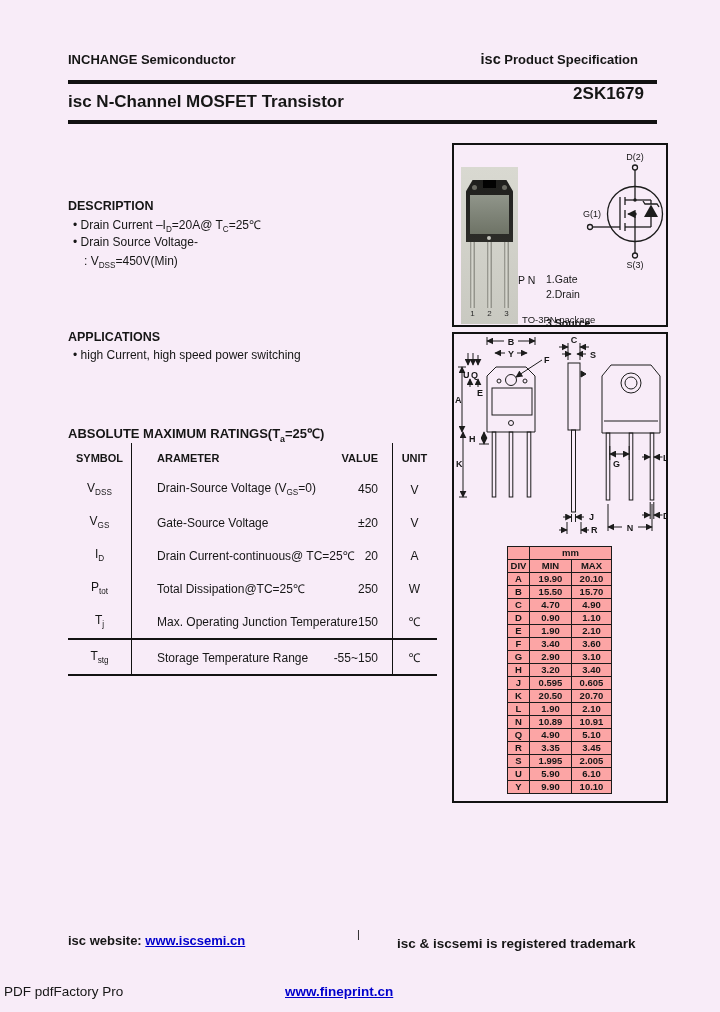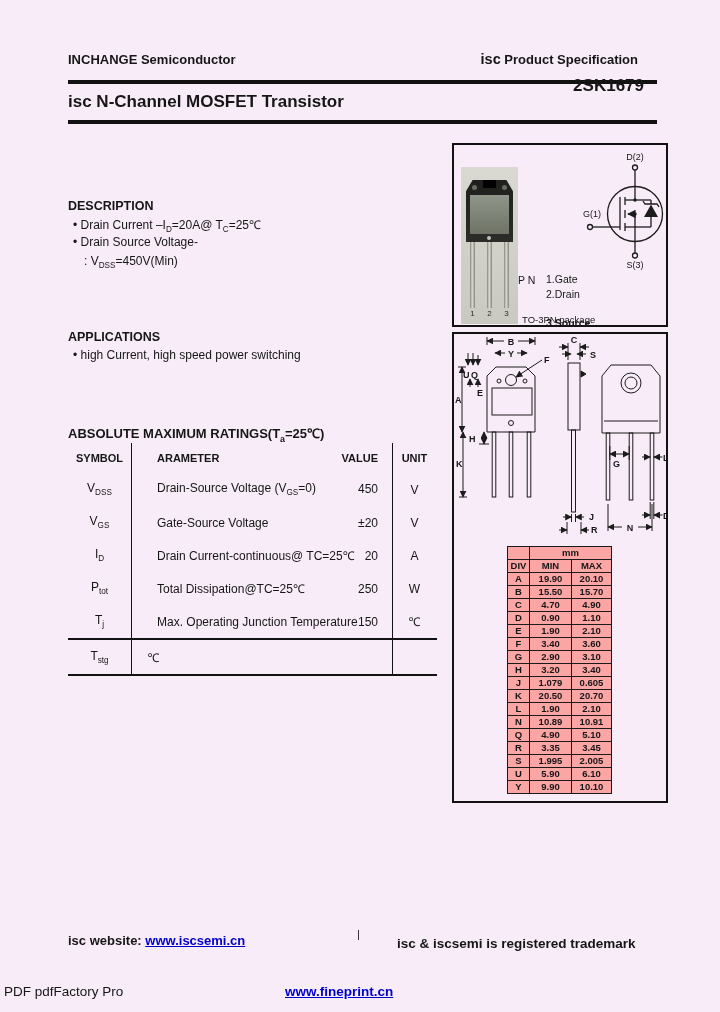--- a/index.html
+++ b/index.html
@@ -12,21 +12,21 @@
   .abs { position:absolute; }
   sub { font-size:0.68em; }
 
   
   .company { left:68px; top:52px; font-size:13px; font-weight:bold; }
   .spec    { right:82px; top:51px; font-size:13px; font-weight:bold; }
   .spec .brand { font-size:14.5px; }
   .rule { left:68px; width:589px; height:4px; background:#121212; }
   .rule1 { top:80px; } .rule2 { top:120px; }
   .doc-title { left:68px; top:92px; font-size:17px; font-weight:bold; }
-  .part-no   { right:76px; top:76px; font-size:17px; font-weight:bold; }
+  .part-no   { right:76px; top:84px; font-size:17px; font-weight:bold; }
 
   
   .sect-h { font-size:12.5px; font-weight:bold; }
   .desc-h { left:68px; top:199px; }
   .desc-l1 { left:73px; top:216px; font-size:12px; }
   .desc-l2 { left:73px; top:235px; font-size:12px; }
   .desc-l3 { left:84px; top:254px; font-size:12px; }
   .app-h  { left:68px; top:330px; }
   .app-l1 { left:73px; top:348px; font-size:12px; }
   .amr-h  { left:68px; top:424px; font-size:13px; font-weight:bold; }
@@ -155,20 +155,24 @@
     <div class="rt-row">
       <div class="c-sym"><span>T</span><sub>j</sub></div>
       <div class="c-mid">
           <span><span>Max. Operating Junction Temperature</span></span>
           <span>150</span>
         </div>
       <div class="c-unit">℃</div>
     </div>
     <div class="rt-row rt-last">
       <div class="c-sym"><span>T</span><sub>stg</sub></div>
+      <div class="c-mid">
+          <span><span>Storage Temperature Range</span></span>
+          <span>-55~150</span>
+        </div>
       <div class="c-unit">℃</div>
     </div>
   </div>
 
   <div class="abs box box1">
     <div class="abs photo">
       <div class="ph-body">
         <div class="ph-notch"></div>
         <div class="ph-hole" style="left:6px;"></div>
         <div class="ph-hole" style="left:36px;"></div>
@@ -377,21 +381,21 @@
           </tr>
 
           <tr>
             <td class="dt-div">H</td>
             <td class="dt-min">3.20</td>
             <td class="dt-max">3.40</td>
           </tr>
 
           <tr>
             <td class="dt-div">J</td>
-            <td class="dt-min">1.079</td>
+            <td class="dt-min">0.595</td>
             <td class="dt-max">0.605</td>
           </tr>
 
           <tr>
             <td class="dt-div">K</td>
             <td class="dt-min">20.50</td>
             <td class="dt-max">20.70</td>
           </tr>
 
           <tr>

